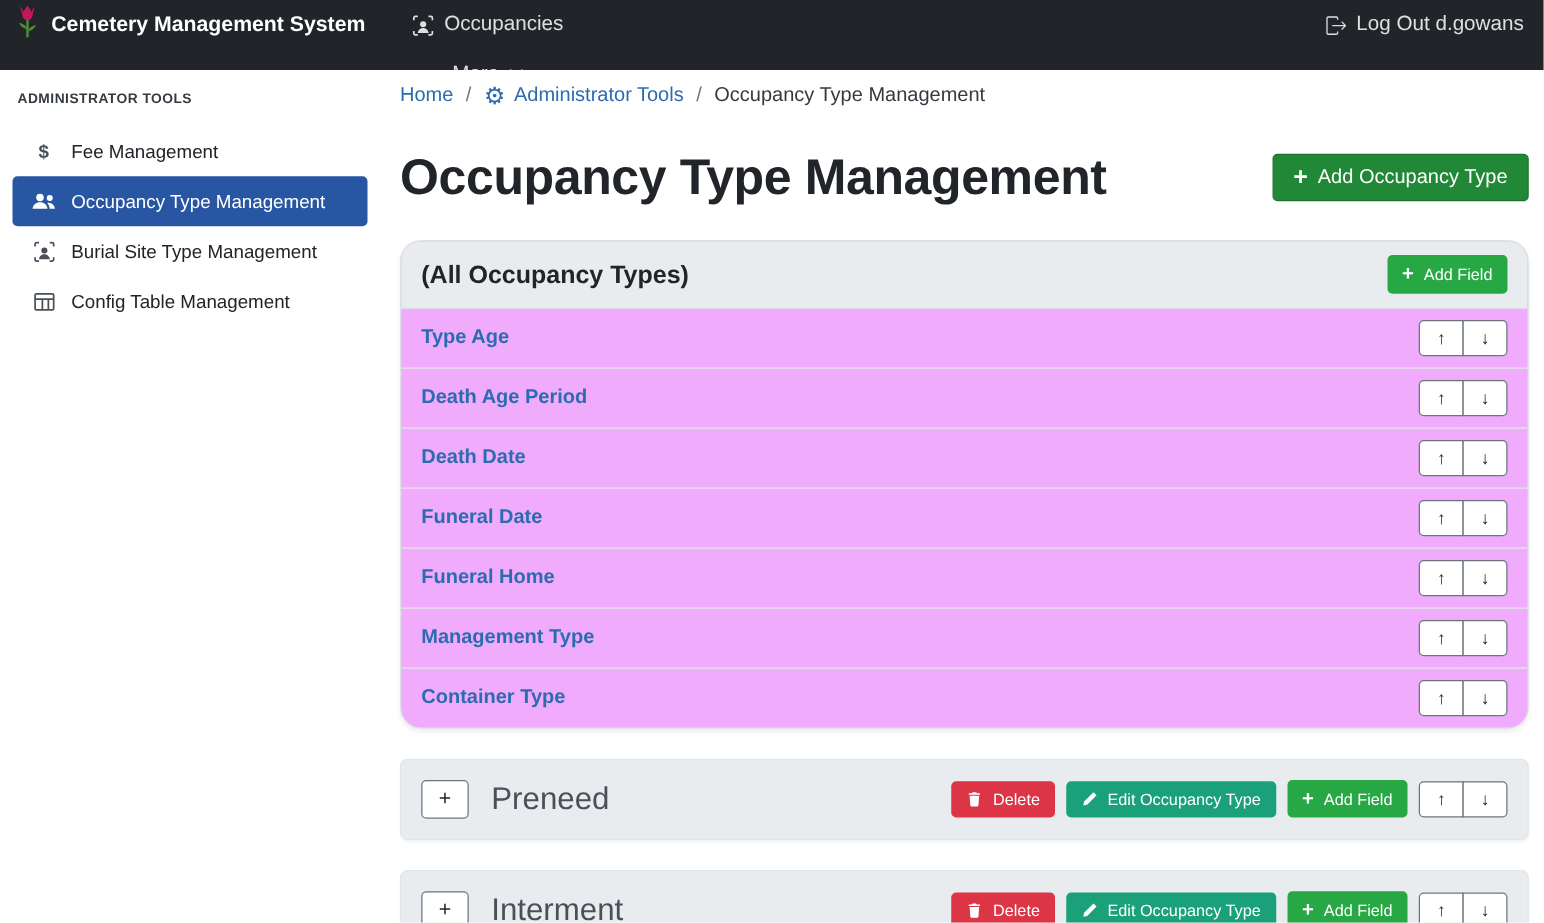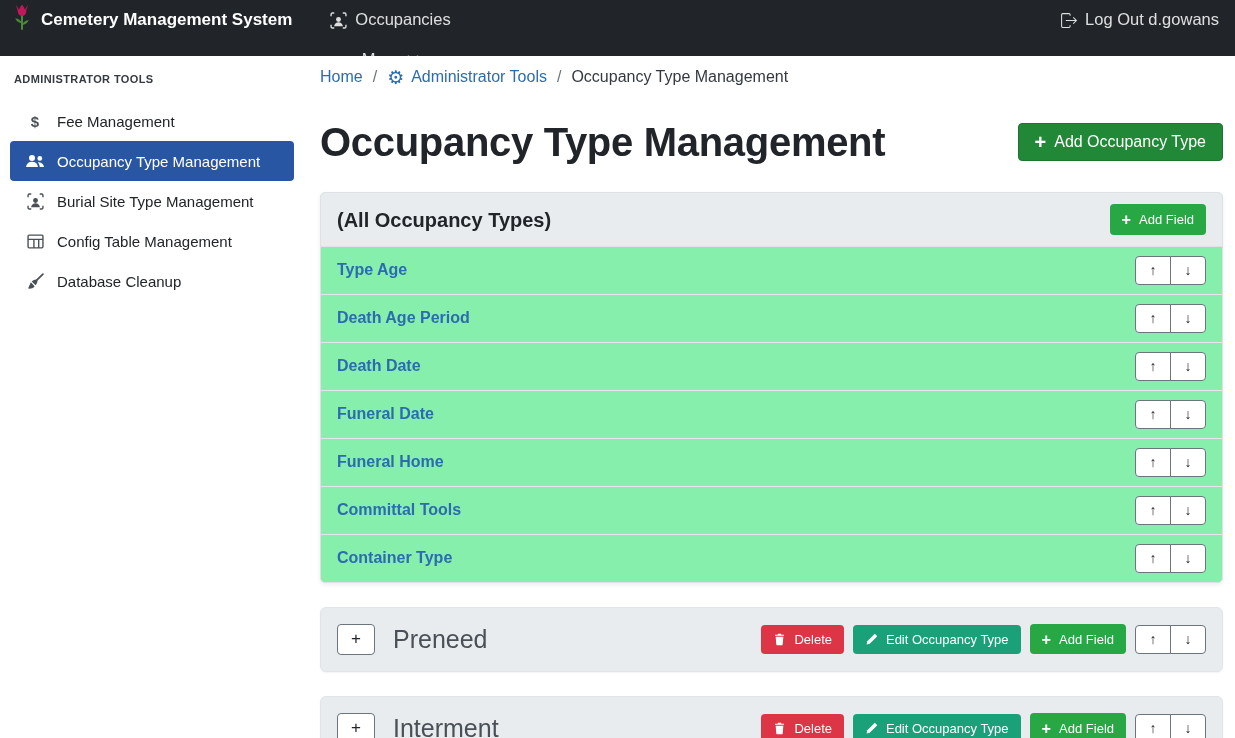--- a/index.html
+++ b/index.html
@@ -56,22 +56,22 @@
   .btn-danger{ background:var(--delete-red,#dc3545); }
   .btn-ic { display:flex; align-items:center; }
 
   .btn-group { display:inline-flex; }
   .btn-outline { background:#fff; border:1px solid #6c757d; color:#212529; font-size:14px;
     width:36px; height:29px; display:flex; align-items:center; justify-content:center; cursor:pointer; }
   .btn-group .btn-outline:first-child { border-radius:4px 0 0 4px; }
   .btn-group .btn-outline:last-child  { border-radius:0 4px 4px 0; margin-left:-1px; }
 
   
-  .card { border:1px solid #dee2e6; border-radius:5px; box-shadow:0 2px 4px rgba(0,0,0,.07);
-    overflow:hidden; background:#86efac; }
+  .card { border:1px solid #dee2e6; border-radius:17px; box-shadow:0 2px 4px rgba(0,0,0,.07);
+    overflow:hidden; background:#f0abfc; }
   .card-header { background:var(--header-gray,#e9ecef); padding:11px 16px; display:flex;
     align-items:center; justify-content:space-between; border-bottom:1px solid #dee2e6; }
   .card-title { font-size:20px; font-weight:600; }
   .field-row { display:flex; align-items:center; justify-content:space-between; padding:9px 16px; }
   .field-row + .field-row { border-top:1px solid #e3e6ea; }
   .field-link { color:var(--link-blue,#2b6cb0); font-weight:700; font-size:16px; cursor:pointer;
     text-decoration:none; }
 
   
   .type-bar { margin-top:24px; background:var(--header-gray,#e9ecef); border:1px solid #e2e5e8;
@@ -180,30 +180,20 @@
     <div class="side-item">
       <span class="side-icon">
         <svg viewBox="0 0 16 16" width="17" height="17" fill="none" stroke="currentColor" stroke-width="1.3">
           <rect x="1" y="2" width="14" height="12" rx="1"></rect>
           <path d="M1 6h14M6.5 6v8M11 6v8"></path>
         </svg>
       </span>
       <span>Config Table Management</span>
     </div>
 
-    <div class="side-item">
-      <span class="side-icon">
-        <svg viewBox="0 0 16 16" width="17" height="17">
-          <path d="M15 1L9.2 6.8" stroke="currentColor" stroke-width="1.6" stroke-linecap="round" fill="none"></path>
-          <path d="M9.6 6.2C8 5.8 5.8 6.6 4.4 8L8 11.6C9.4 10.2 10.2 8 9.8 6.4z" fill="currentColor"></path>
-          <path d="M3.6 8.8L1 14.6c2 .4 4.6 0 6.2-2.2z" fill="currentColor"></path>
-        </svg>
-      </span>
-      <span>Database Cleanup</span>
-    </div>
   </aside>
 
   <main class="main">
 
     <nav class="breadcrumb">
       <a class="crumb-link">Home</a>
       <span class="crumb-sep">/</span>
       <a class="crumb-link">
         <span class="gear">⚙</span>
         <span>Administrator Tools</span>
@@ -283,21 +273,21 @@
       <button class="btn-outline">
         <span>↑</span>
       </button>
       <button class="btn-outline">
         <span>↓</span>
       </button>
     </div>
   </div>
 
   <div class="field-row">
-    <a class="field-link">Committal Tools</a>
+    <a class="field-link">Management Type</a>
     <div class="btn-group">
       <button class="btn-outline">
         <span>↑</span>
       </button>
       <button class="btn-outline">
         <span>↓</span>
       </button>
     </div>
   </div>
 

